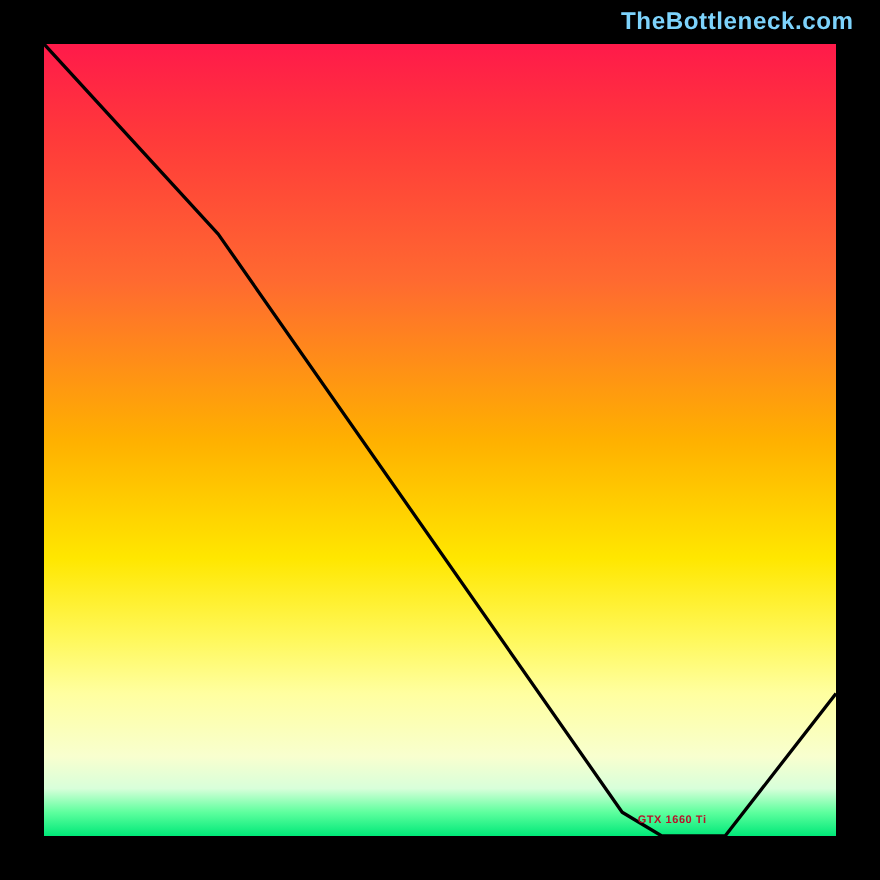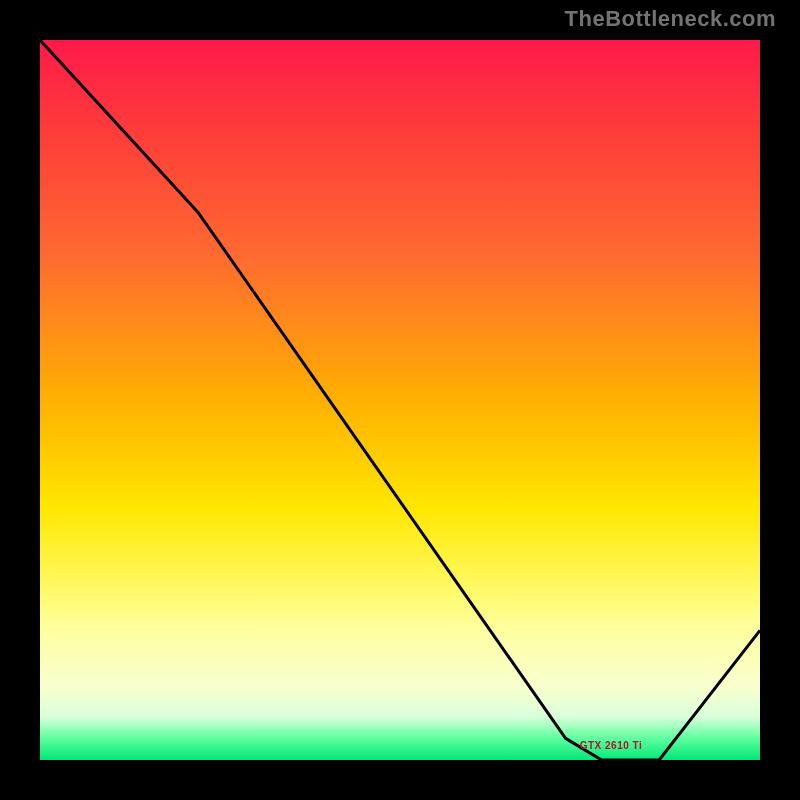--- a/index.html
+++ b/index.html
@@ -13,21 +13,21 @@
   }
   .container {
     position: relative;
     width: 800px;
     height: 800px;
   }
   .watermark {
     position: absolute;
     top: 6px;
     right: 24px;
-    color: #737373;
+    color: #7dd3fc;
     font-size: 22px;
     font-weight: bold;
     letter-spacing: 0.5px;
   }
   .plot-frame {
     position: absolute;
     left: 40px;
     top: 40px;
     width: 720px;
     height: 720px;
@@ -83,15 +83,15 @@
 <div class="container">
   <div class="watermark">TheBottleneck.com</div>
 
   <div class="plot-frame">
     <div class="gradient"></div>
 
     <svg class="curve" viewBox="0 0 720 720" preserveAspectRatio="none">
       <path d="M0.0 0.0 L158.4 172.8 L525.6 698.4 L561.6 720.0 L619.2 720.0 L720.0 590.4" fill="none" stroke="#000" stroke-width="3" stroke-linejoin="round"></path>
     </svg>
 
-    <div class="target-label">GTX 2610 Ti</div>
+    <div class="target-label">GTX 1660 Ti</div>
   </div>
 </div>
 
 </body></html>

